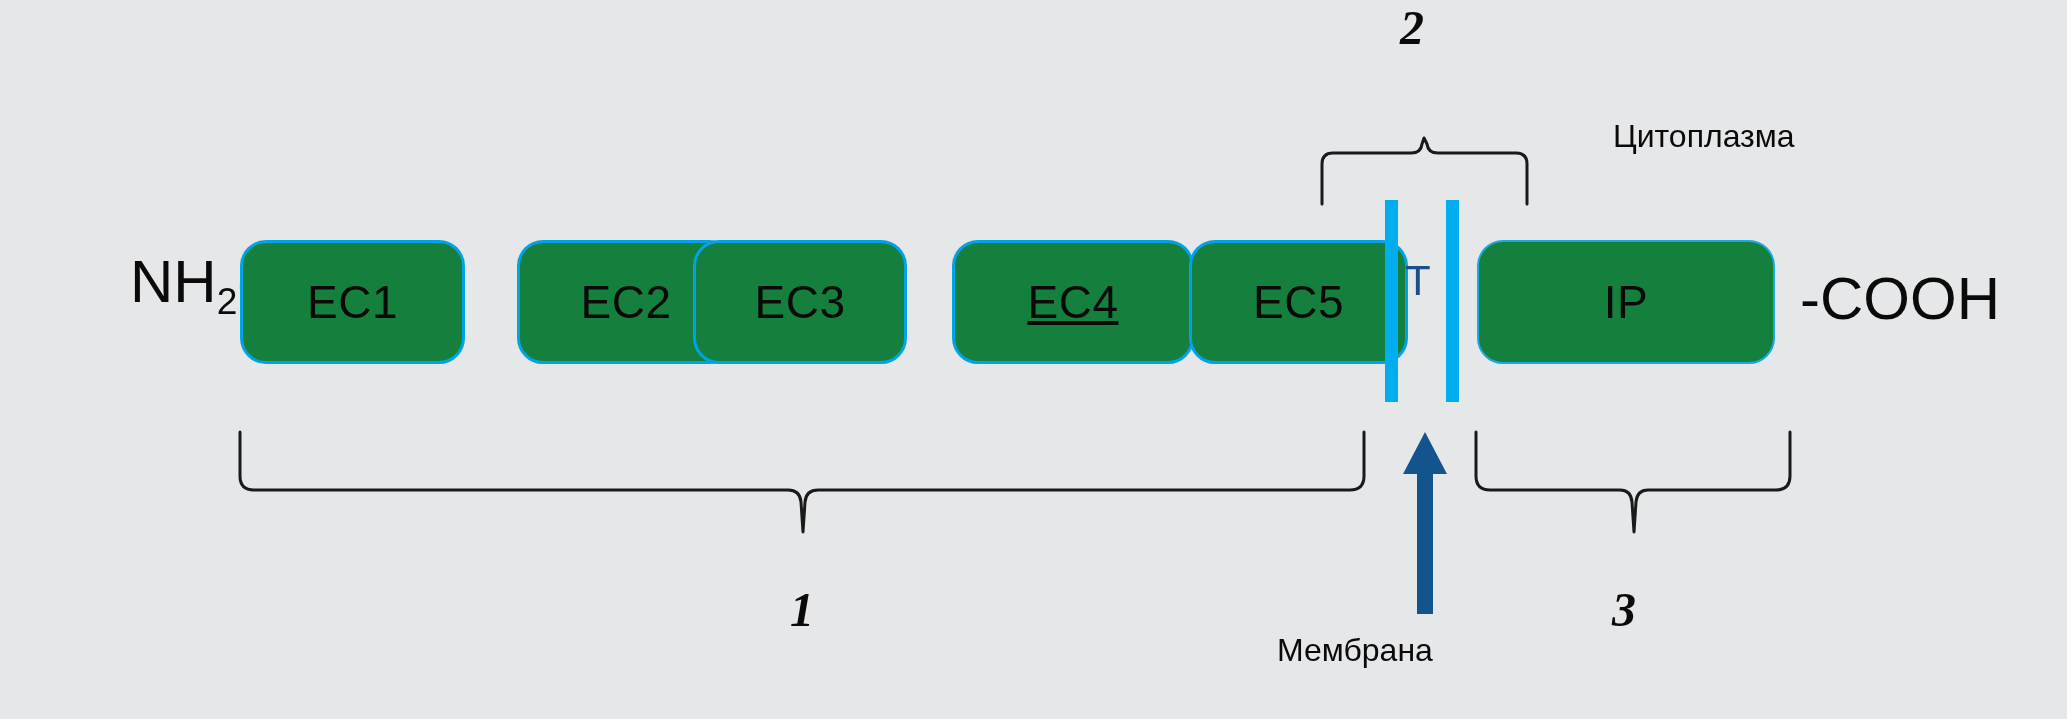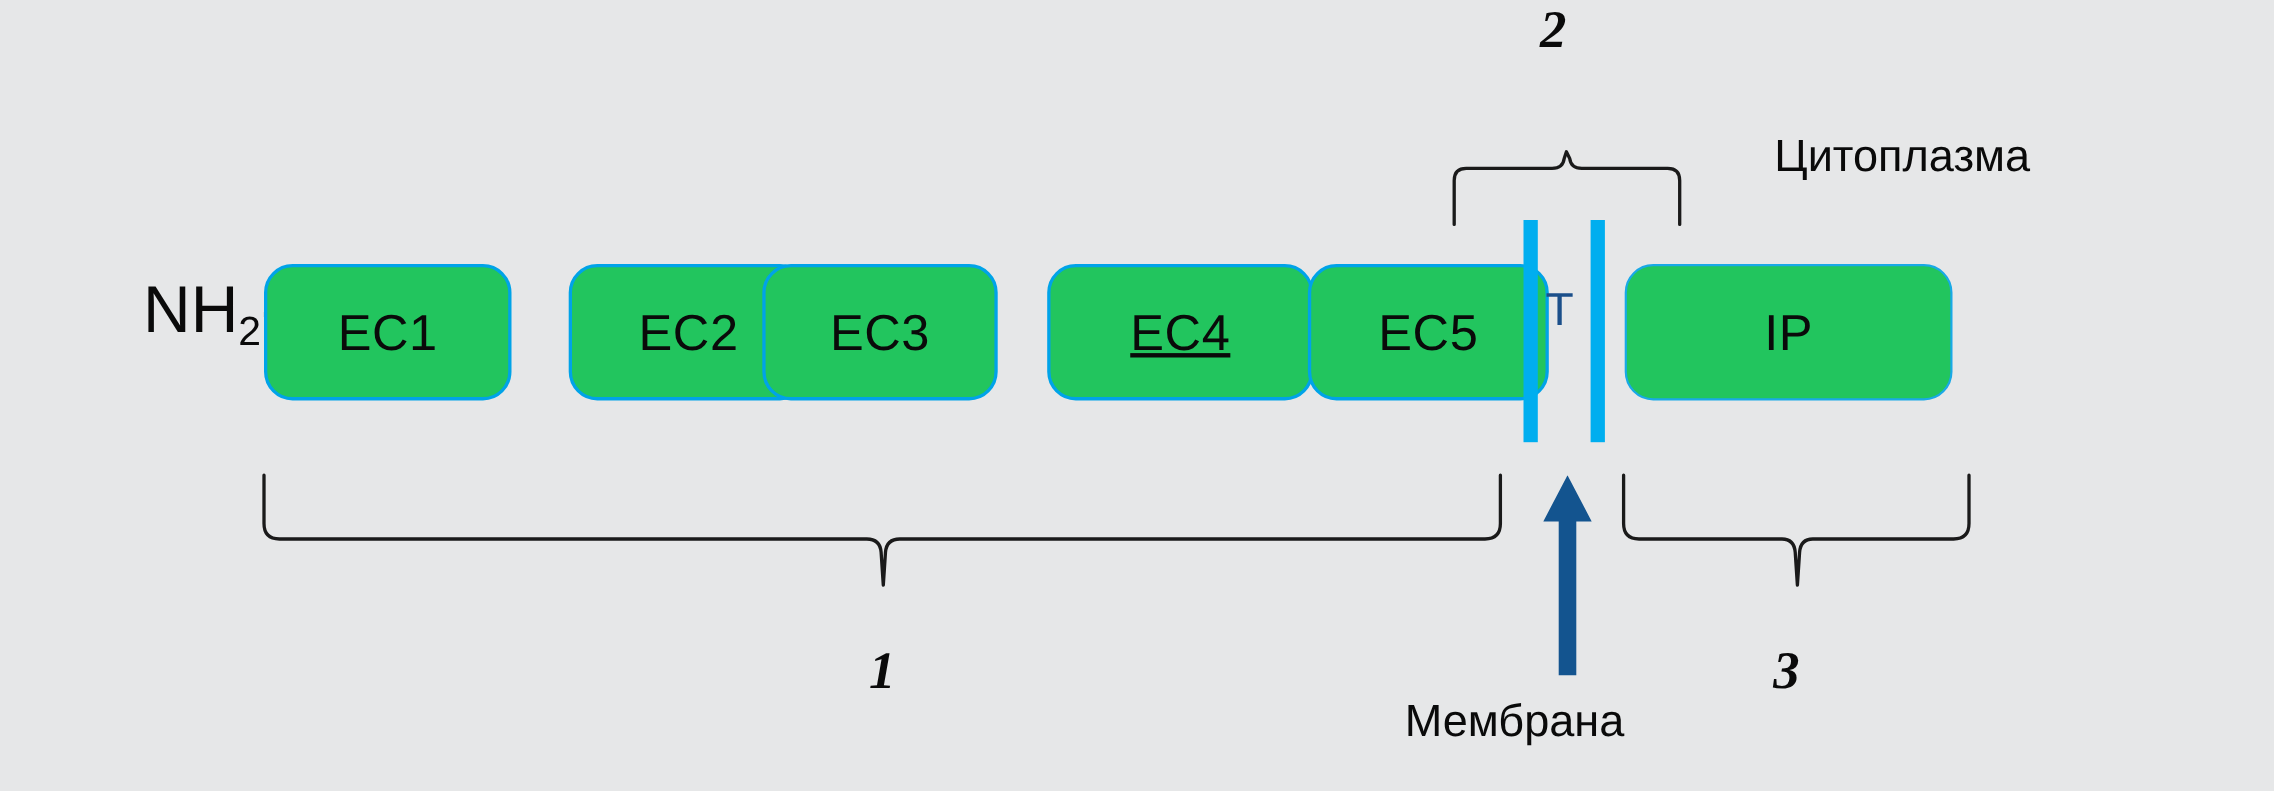--- a/index.html
+++ b/index.html
@@ -18,21 +18,21 @@
     background: #e6e7e8;
     overflow: hidden;
   }
 
   
   .domain-box {
     position: absolute;
     top: 240px;
     height: 124px;
     box-sizing: border-box;
-    background: #22c55e;
+    background: #15803d;
     border: 3px solid #00a3e8;
     border-radius: 26px;
     display: flex;
     align-items: center;
     justify-content: center;
     color: #0a0a0a;
     font-size: 46px;
     letter-spacing: 0.5px;
     font-family: "Liberation Sans", sans-serif;
   }
@@ -89,21 +89,21 @@
     font-size: 48px;
     color: #0a0a0a;
     font-family: "Liberation Serif", serif;
     font-weight: 700;
   }
 
   
   .annotation {
     position: absolute;
     color: #0a0a0a;
-    font-size: 41px;
+    font-size: 32px;
     white-space: nowrap;
     font-family: "Liberation Sans", sans-serif;
   }
 
   
   .membrane-arrow {
     position: absolute;
   }
 </style>
 </head>
@@ -137,20 +137,21 @@
     <span>EC5</span>
   </div>
   <div class="domain-box ip" style="left:1477px; width:298px;">
     <span>IP</span>
   </div>
 
   <div class="membrane-bar" style="left:1385px;"></div>
   <div class="tm-letter" style="left:1405px; top:281px; transform:translateY(-50%);">T</div>
   <div class="membrane-bar" style="left:1446px;"></div>
 
+  <div class="terminus" style="left:1800px; top:298px; transform:translateY(-50%);">-COOH</div>
 
   <svg class="brace" style="left:232px; top:428px; width:1140px; height:110px;" viewBox="0 0 1140 110" preserveAspectRatio="none">
     <path d="M 8 4 L 8 48 Q 8 62 22 62 L 556 62 Q 568 62 569 74 L 571 104 L 573 74 Q 574 62 586 62 L 1118 62 Q 1132 62 1132 48 L 1132 4" vector-effect="non-scaling-stroke"></path>
   </svg>
   <div class="callout-num" style="left:790px; top:582px;">1</div>
 
   <svg class="brace" style="left:1468px; top:428px; width:330px; height:110px;" viewBox="0 0 330 110" preserveAspectRatio="none">
     <path d="M 8 4 L 8 48 Q 8 62 22 62 L 152 62 Q 163 62 164 74 L 166 104 L 168 74 Q 169 62 180 62 L 308 62 Q 322 62 322 48 L 322 4" vector-effect="non-scaling-stroke"></path>
   </svg>
   <div class="callout-num" style="left:1612px; top:582px;">3</div>

